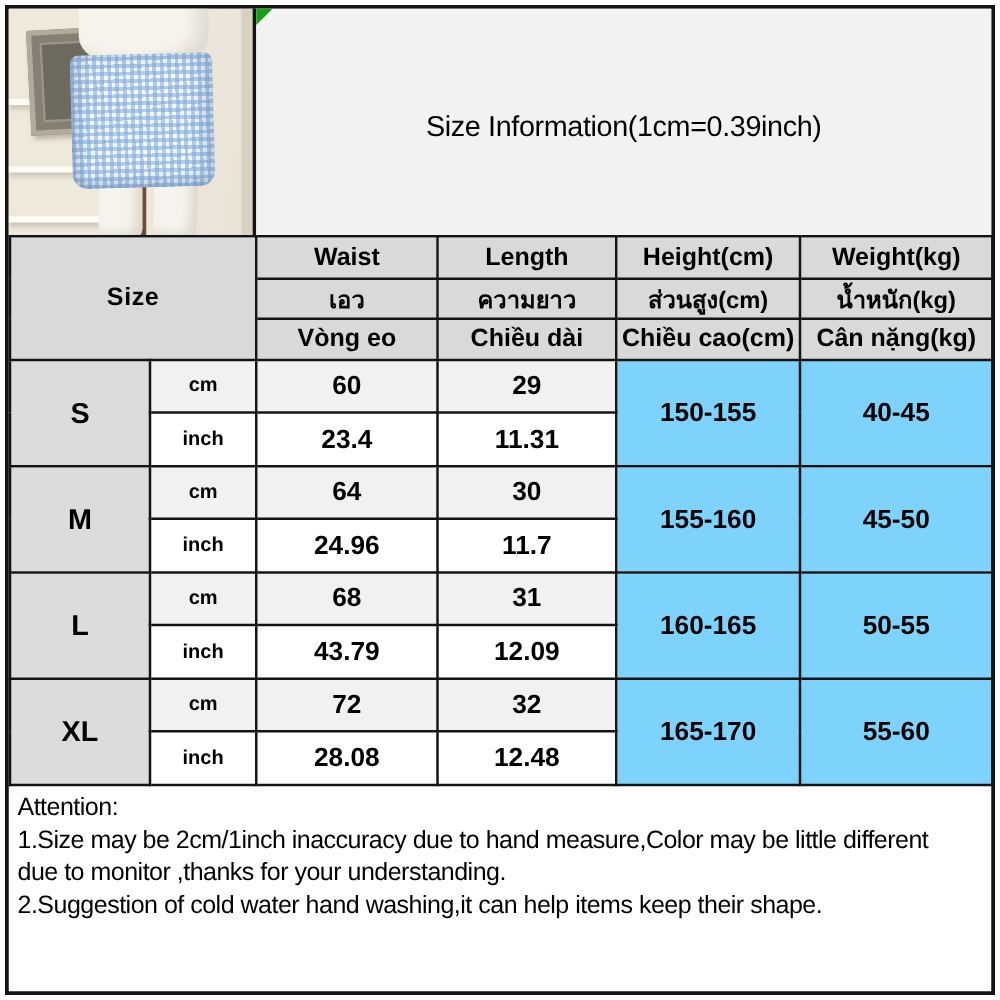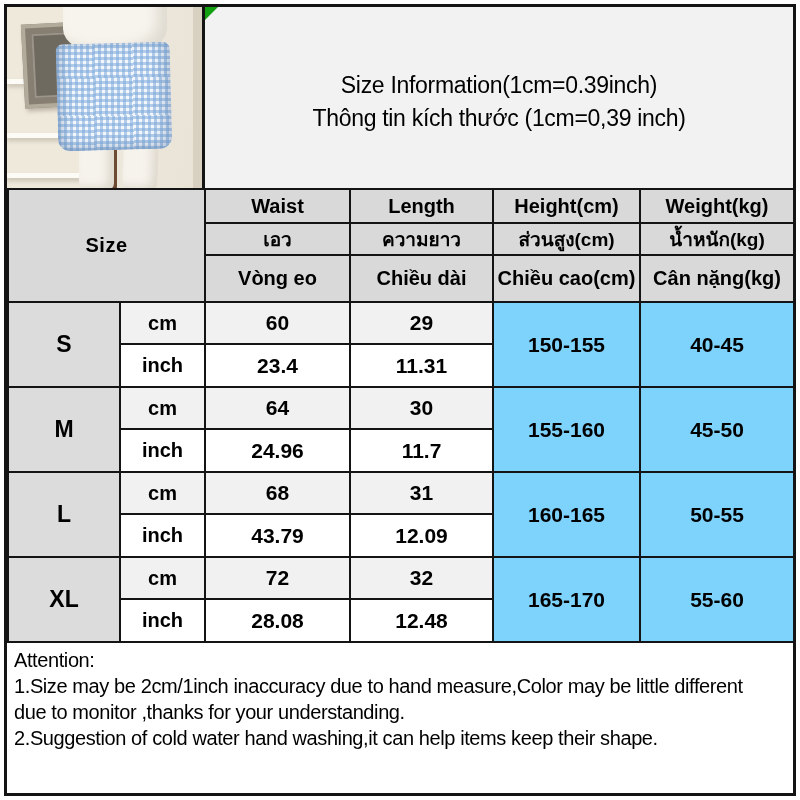--- a/index.html
+++ b/index.html
@@ -65,21 +65,21 @@
     border:2px solid #141414;text-align:center;vertical-align:middle;
     font-weight:bold;padding:0;overflow:hidden;margin-top:31px;
   }
   .hdr td{background:#d9d9d9;font-size:20px;}
   .hdr-th td{font-size:19px;}
   .size-cell{background:#dcdcdc;font-size:34px;letter-spacing:0.5px;}
   .size-letter{background:#dcdcdc;font-size:23px;}
   .cm-bg{background:#f1f1f1;}
   .inch-bg{background:#ffffff;}
   td.val{font-size:21px;}
-  td.unit{font-size:20px;}
+  td.unit{font-size:16px;}
   td.range{background:#7dd3fc;font-size:21px;}
   
   .attention{
     flex:1;padding:4px 23px 0 7px;box-sizing:border-box;
     font-size:20px;line-height:26px;letter-spacing:-0.4px;
   }
 </style>
 </head>
 <body>
 
@@ -101,21 +101,20 @@
           <div class="stand-pole"></div>
           <div class="leg leg-l"></div>
           <div class="leg leg-r"></div>
           <div class="gingham-skirt"></div>
         </div>
       </div>
 
       <div class="title-block">
         <div class="green-corner"></div>
         <div class="title-line">Size Information(1cm=0.39inch)</div>
-        <div class="title-line">Thông tin kích thước (1cm=0,39 inch)</div>
       </div>
     </div>
 
     <table class="size-chart">
       <colgroup>
         <col style="width:112px">
           <col style="width:85px">
           <col style="width:145px">
         <col style="width:143px">
           <col style="width:147px">
@@ -128,21 +127,21 @@
         <td>Length</td>
         <td>Height(cm)</td>
         <td>Weight(kg)</td>
       </tr>
       <tr class="hdr hdr-th" style="height:24px">
         <td>เอว</td>
         <td>ความยาว</td>
         <td>ส่วนสูง(cm)</td>
         <td>น้ำหนัก(kg)</td>
       </tr>
-      <tr class="hdr hdr-vi" style="height:47px">
+      <tr class="hdr hdr-vi" style="height:33px">
         <td>Vòng eo</td>
         <td>Chiều dài</td>
         <td>Chiều cao(cm)</td>
         <td>Cân nặng(kg)</td>
       </tr>
 
       <tr style="height:42px">
         <td rowspan="2" class="size-letter">S</td>
         <td class="unit cm-bg">cm</td>
         <td class="val cm-bg">60</td>

